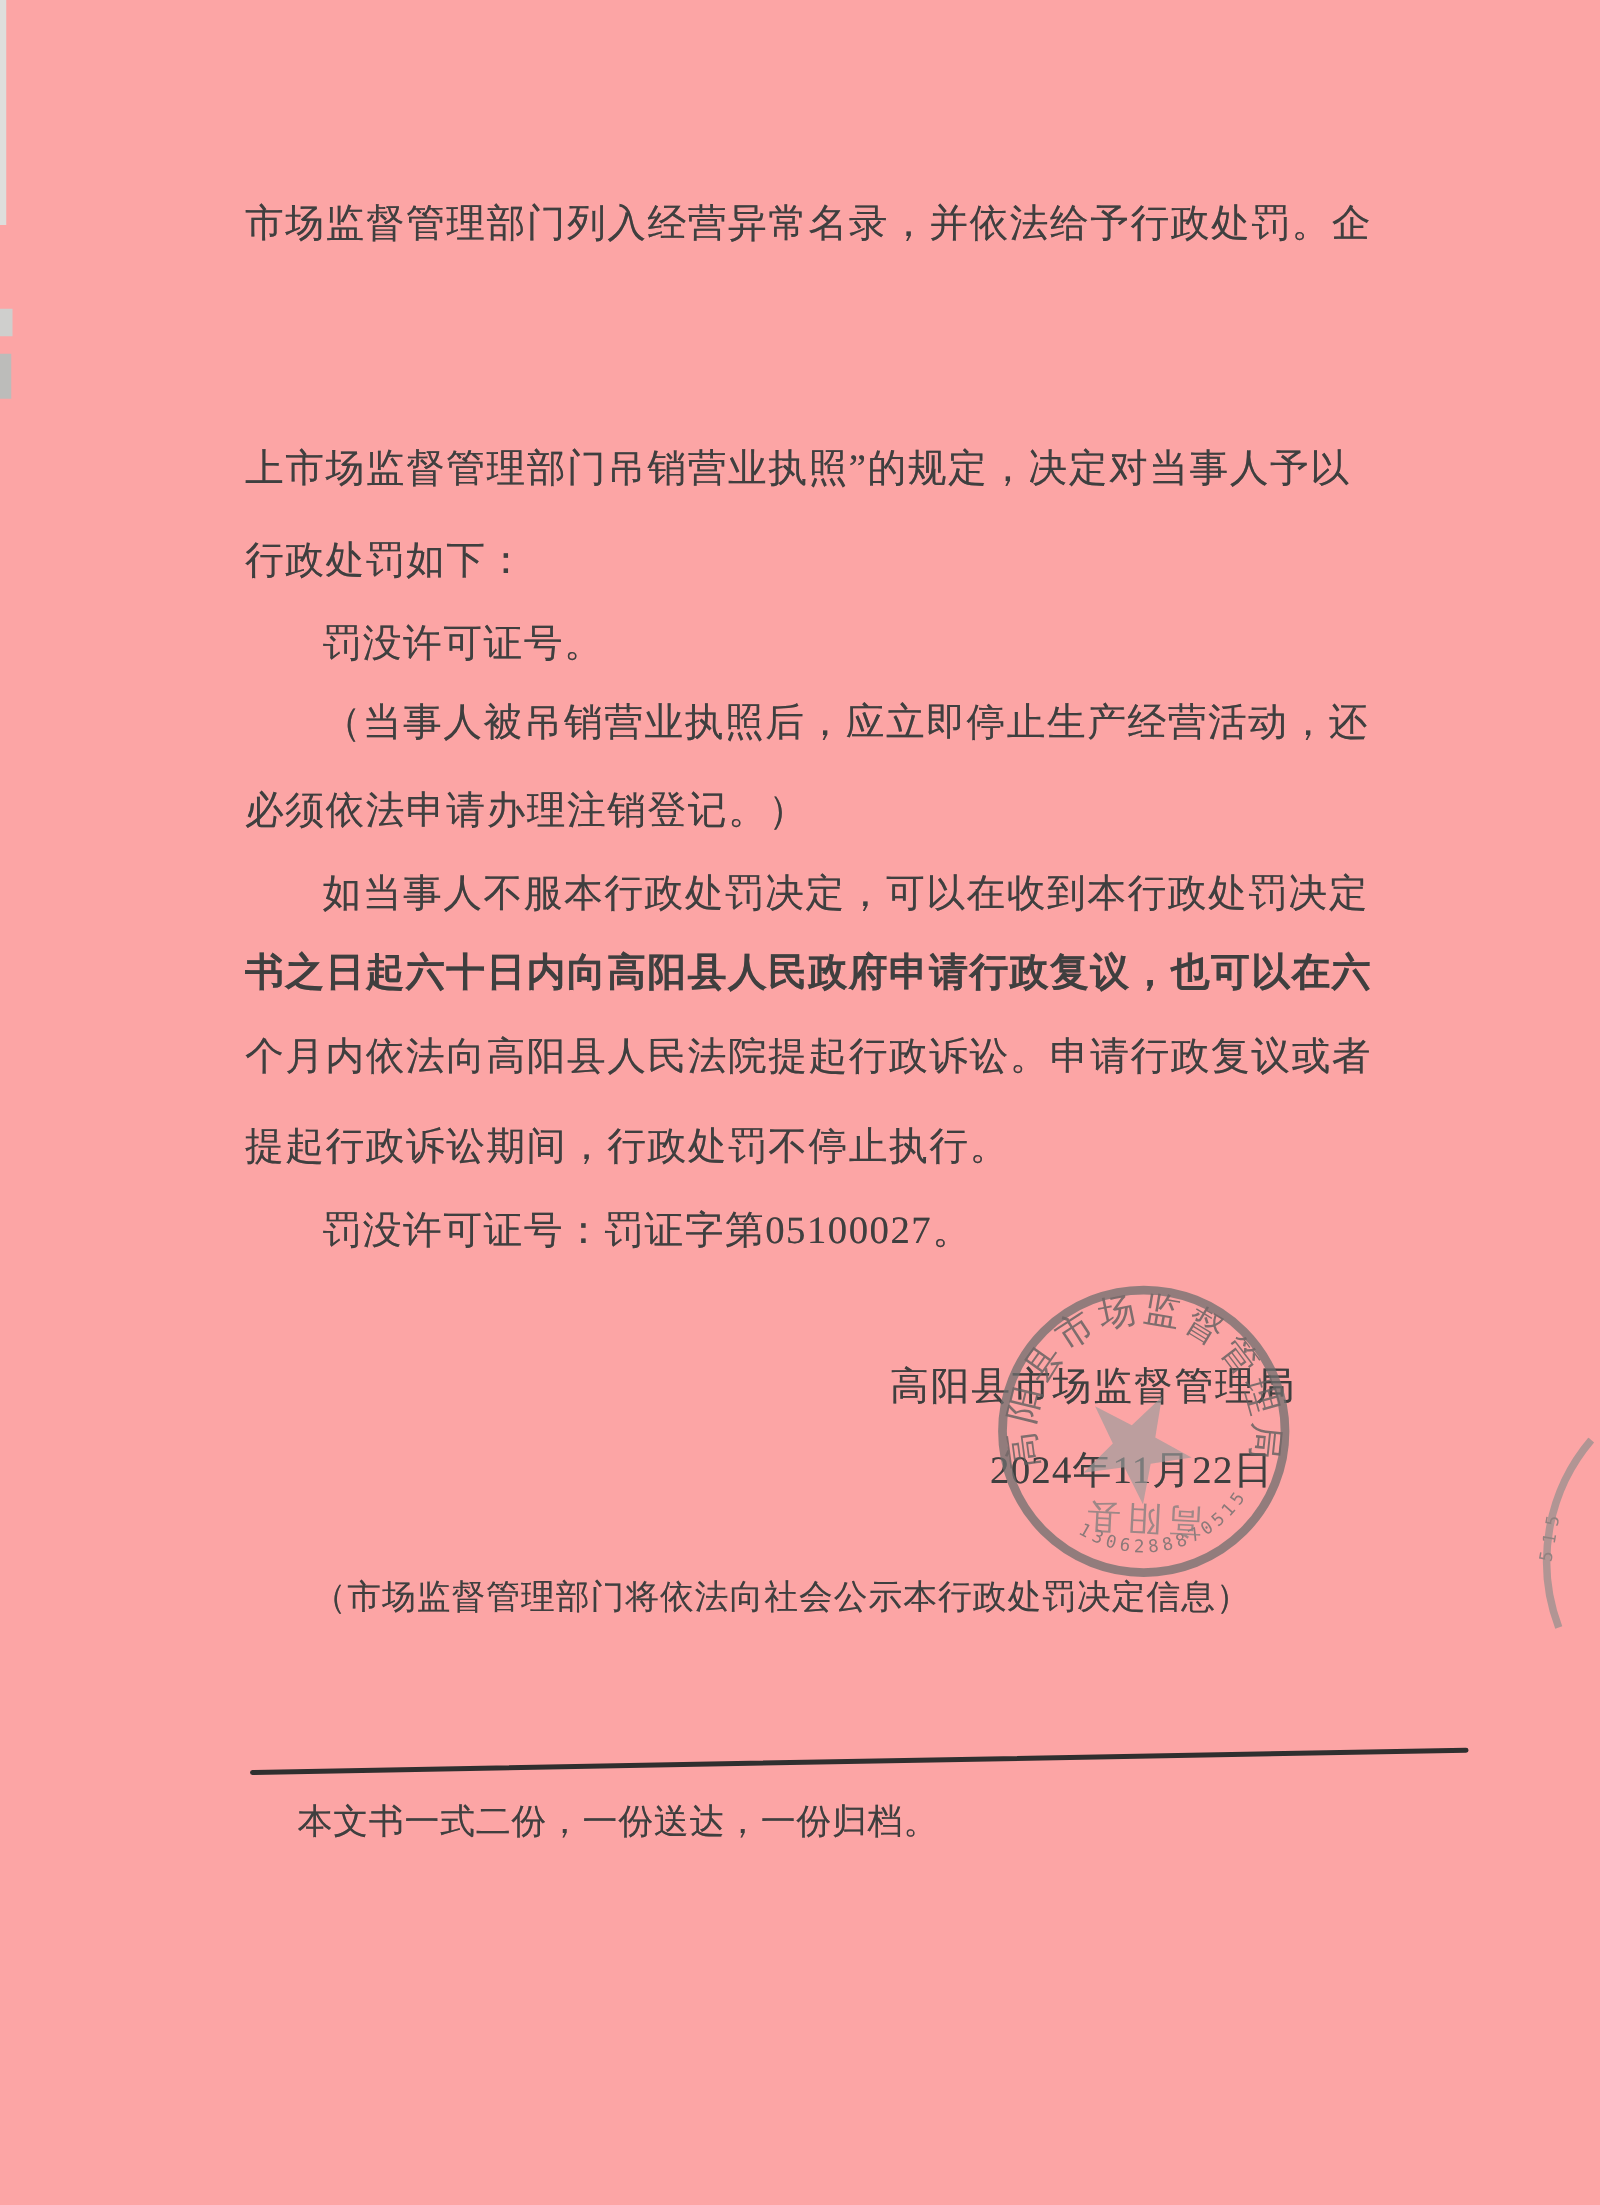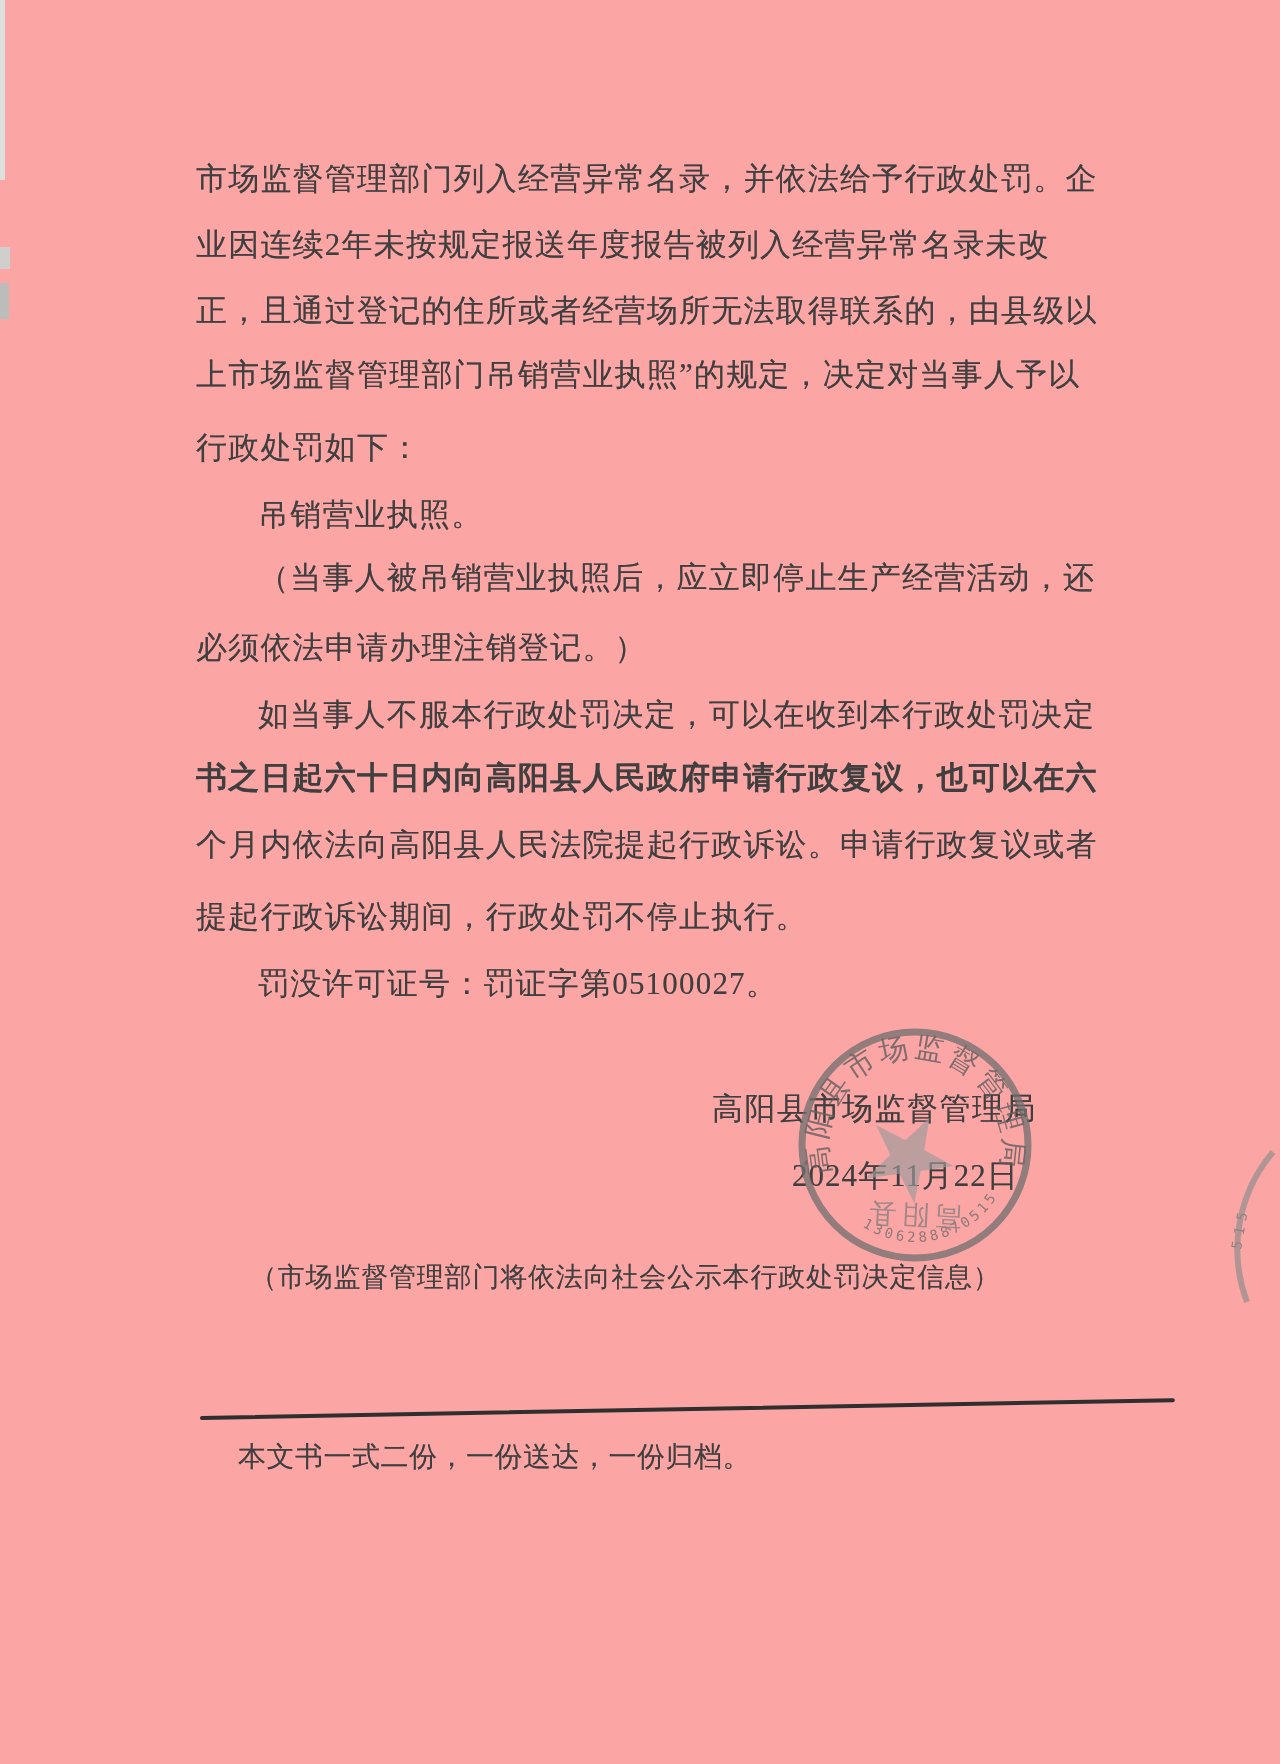--- a/index.html
+++ b/index.html
@@ -70,25 +70,23 @@
   .a-block1{left:0;top:247px;width:10px;height:22px;background:#cfcfcd;}
   .a-block2{left:0;top:283px;width:9px;height:36px;background:#bcbcba;}
   .a-corner{left:0;top:0;width:4px;height:58px;background:#a8a8a6;}
 </style>
 </head>
 <body>
 
 <div class="page">
 
   <div class="ln l1">市场监督管理部门列入经营异常名录，并依法给予行政处罚。企</div>
-  <div class="ln l2">业因连续2年未按规定报送年度报告被列入经营异常名录未改</div>
-  <div class="ln l3">正，且通过登记的住所或者经营场所无法取得联系的，由县级以</div>
   <div class="ln l4">上市场监督管理部门吊销营业执照”的规定，决定对当事人予以</div>
   <div class="ln l5">行政处罚如下：</div>
-  <div class="ln l6 indent">吊销营业执照。</div>
+  <div class="ln l6 indent">罚没许可证号。</div>
   <div class="ln l7 indent">（当事人被吊销营业执照后，应立即停止生产经营活动，还</div>
   <div class="ln l8">必须依法申请办理注销登记。）</div>
   <div class="ln l9 indent">如当事人不服本行政处罚决定，可以在收到本行政处罚决定</div>
   <div class="ln l10">书之日起六十日内向高阳县人民政府申请行政复议，也可以在六</div>
   <div class="ln l11">个月内依法向高阳县人民法院提起行政诉讼。申请行政复议或者</div>
   <div class="ln l12">提起行政诉讼期间，行政处罚不停止执行。</div>
   <div class="ln l13 indent">罚没许可证号：罚证字第05100027。</div>
 
   <div class="sig-agency">高阳县市场监督管理局</div>
   <div class="sig-date">2024年11月22日</div>

